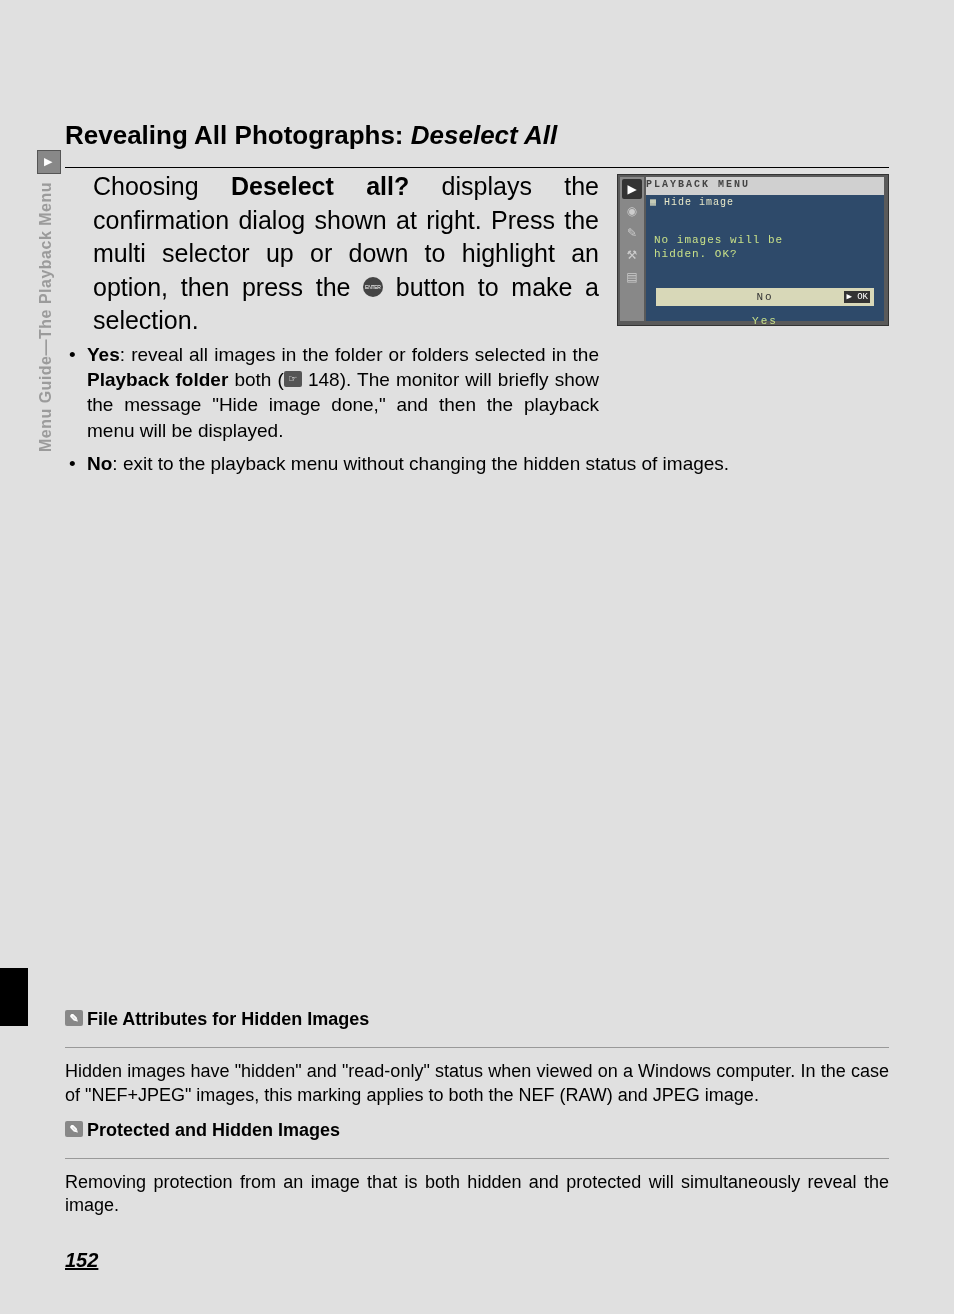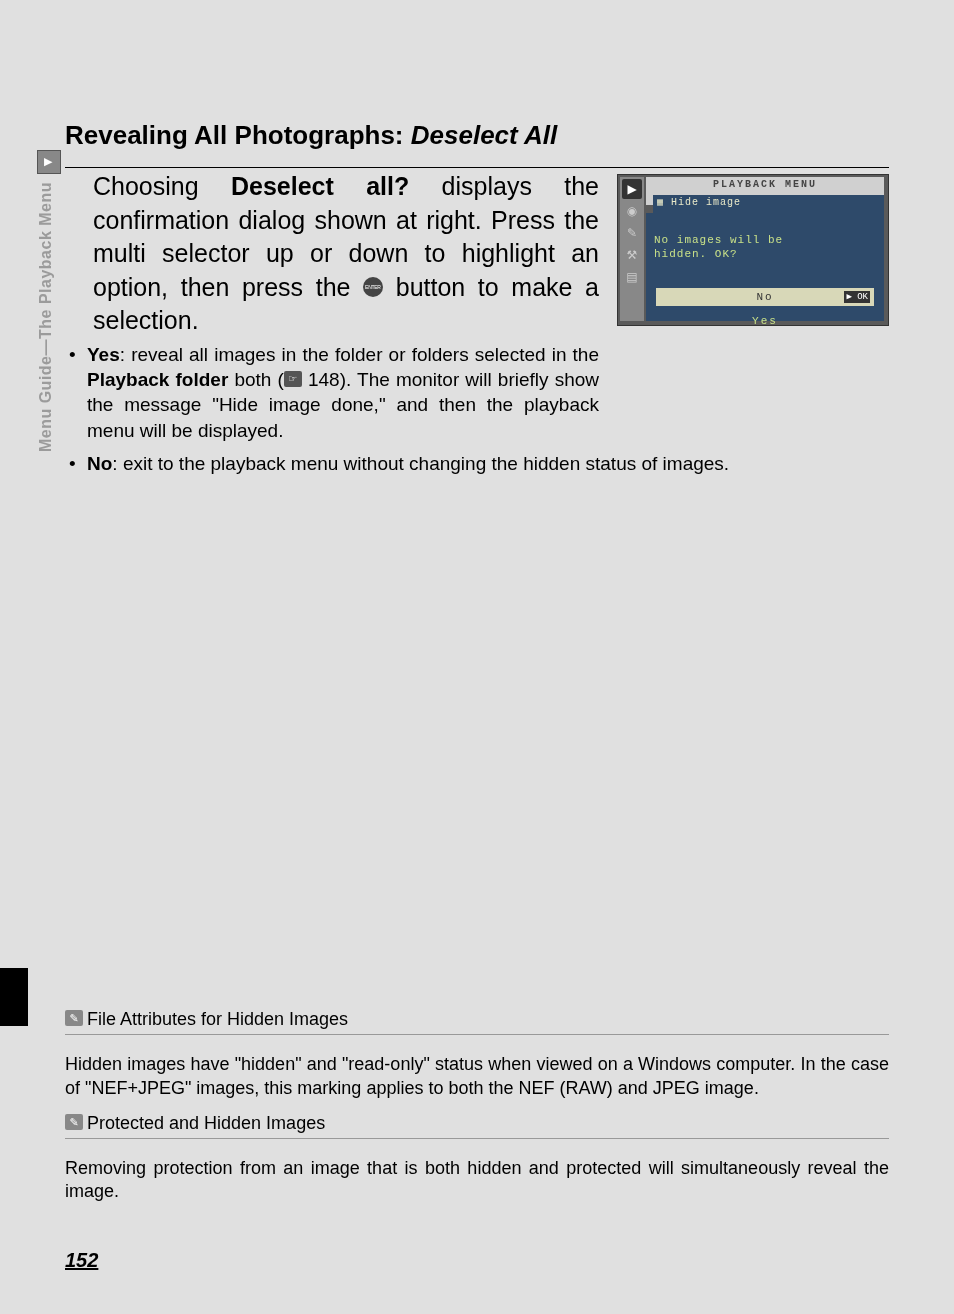--- a/index.html
+++ b/index.html
@@ -98,40 +98,38 @@
   }
   .ms-header {
     position: absolute;
     top: 2px;
     left: 28px;
     right: 4px;
     height: 28px;
     background: #d0d0d0;
     color: #444;
     font-size: 10px;
-    text-align: center;
     font-family: "Courier New", monospace;
     letter-spacing: 2px;
     line-height: 16px;
     font-weight: bold;
   }
   .ms-sub {
     position: absolute;
     top: 20px;
     left: 28px;
     right: 4px;
     height: 20px;
     background: #2e4a6a;
     color: #e8e8c8;
     font-size: 10px;
     font-family: "Courier New", monospace;
     padding-left: 4px;
     line-height: 16px;
     letter-spacing: 1px;
-    margin-left: 7px;
   }
   .ms-body {
     position: absolute;
     top: 38px;
     left: 28px;
     right: 4px;
     bottom: 4px;
     background: #2e4a6a;
   }
   .ms-msg {
@@ -242,25 +240,25 @@
     vertical-align: middle;
     border-radius: 2px;
     position: relative;
     top: -2px;
   }
   .note-block {
     margin-top: 12px;
   }
   .note-title {
     font-size: 18px;
-    font-weight: normal;
+    font-weight: bold;
     color: #000;
     border-bottom: 1px solid #999;
-    padding-bottom: 4px;
-    margin-bottom: 18px;
+    padding-bottom: 17px;
+    margin-bottom: 12px;
   }
   .note-title .pencil {
     display: inline-block;
     width: 18px;
     height: 16px;
     background: #888;
     color: #fff;
     font-size: 11px;
     text-align: center;
     line-height: 16px;

